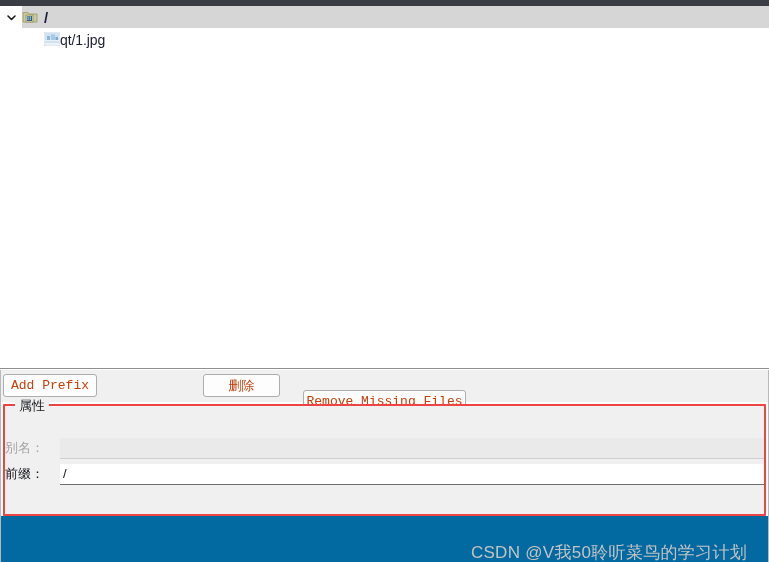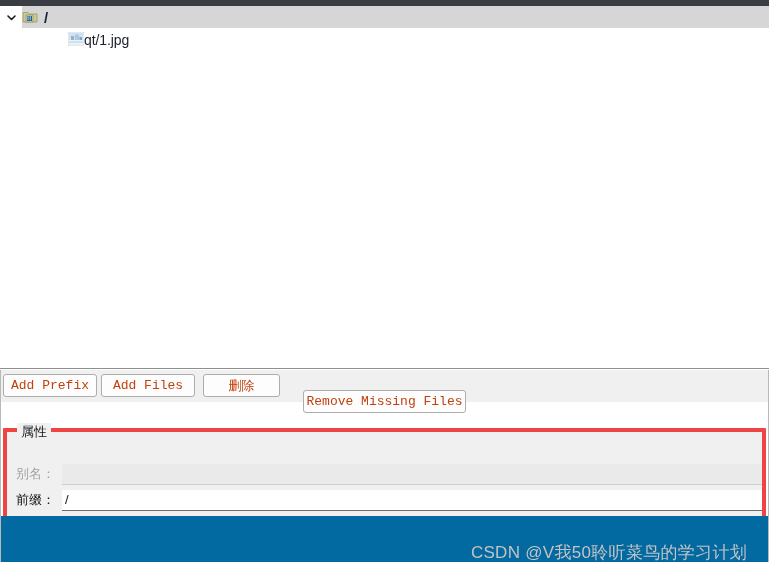--- a/index.html
+++ b/index.html
@@ -82,21 +82,21 @@
     white-space: nowrap;
   }
   .label.root-label {
     font-weight: 600;
     font-size: 15px;
     color: #1a2440;
   }
 
   
   .tree-row.child {
-    padding-left: 68px;
+    padding-left: 44px;
     height: 24px;
   }
 
   
   .ico {
     width: 16px;
     height: 16px;
     flex: 0 0 16px;
     display: block;
     position: relative;
@@ -130,24 +130,24 @@
     white-space: nowrap;
   }
   #btn-add-prefix   { left: 3px;   width: 94px; }
   #btn-add-files    { left: 101px; width: 94px; }
   #btn-delete       { left: 203px; width: 77px; }
   #btn-remove-miss  { left: 303px; width: 163px; margin-top: 16px; }
 
   
   #properties-group {
     position: absolute;
-    left: 3px; top: 428px;
+    left: 3px; top: 404px;
     width: 763px;
     height: 112px;
-    border: 4px solid #ef4444;
+    border: 2px solid #ef4444;
     border-radius: 1px;
     box-sizing: border-box;
     background: #f0f0f0;
   }
   #properties-title {
     position: absolute;
     left: 10px; top: -9px;
     background: #f0f0f0;
     padding: 0 4px;
     font-size: 13px;
@@ -164,21 +164,20 @@
     display: flex;
     align-items: center;
   }
   #row-alias    { top: 30px; }
   #row-prefix   { top: 56px; }
   #row-language { top: 84px; }
 
   .form-label {
     width: 55px;
     flex: 0 0 55px;
-    padding-left: 9px;
     box-sizing: border-box;
     font-size: 13px;
     font-family: "Liberation Sans", sans-serif;
     color: #15171c;
     white-space: nowrap;
   }
   .form-label.disabled { color: #a3a3a3; }
 
   .form-input {
     flex: 1 1 auto;
@@ -279,21 +278,20 @@
     </span>
     <span class="label">qt/1.jpg</span>
   </div>
 
 
 
 </div>
 
 <div id="button-bar">
   <div class="btn" id="btn-add-prefix">Add Prefix</div>
-  <div class="btn" id="btn-add-files">Add Files</div>
   <div class="btn" id="btn-delete">删除</div>
   <div class="btn" id="btn-remove-miss">Remove Missing Files</div>
 </div>
 
 <div id="properties-group">
   <div id="properties-title">属性</div>
 
   <div class="form-row" id="row-alias">
     <div class="form-label disabled">别名：</div>
     <div class="form-input disabled"></div>

